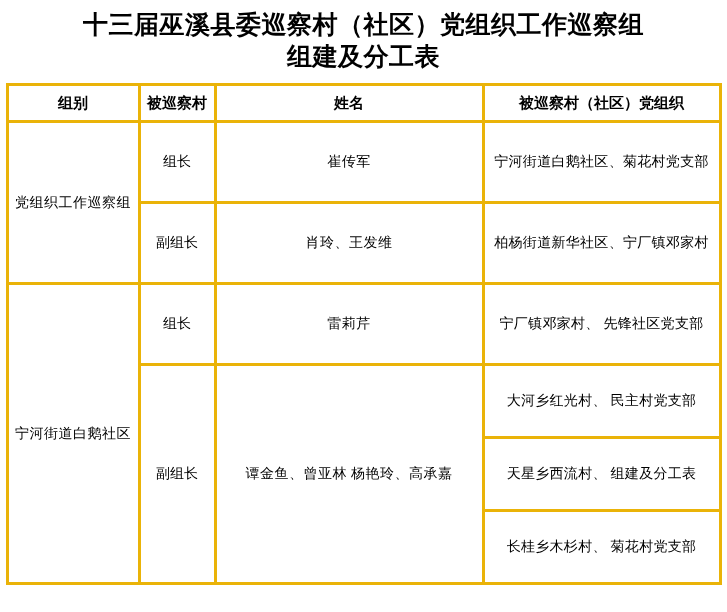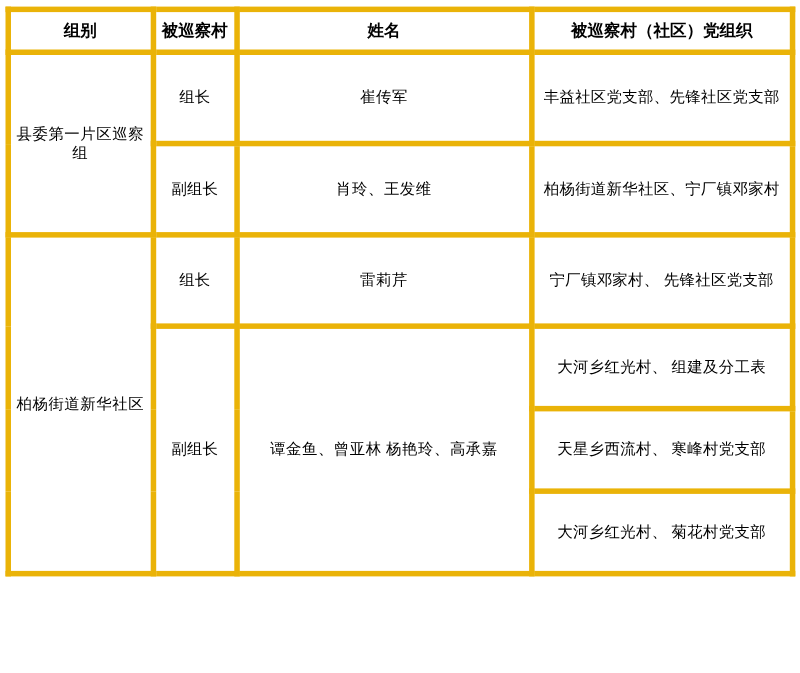--- a/index.html
+++ b/index.html
@@ -30,21 +30,21 @@
     padding: 9px 20px 4px 20px;
     white-space: pre-line;
   }
   table.roster {
     border-collapse: collapse;
     width: 713px;
     margin: 6px auto 0 auto;
     table-layout: fixed;
   }
   table.roster td, table.roster th {
-    border: 5px solid #eab308;
+    border: 3px solid #eab308;
     text-align: center;
     vertical-align: middle;
     font-family: "Liberation Serif", serif;
     font-size: 14px;
     padding: 4px 3px;
   }
   table.roster th {
     font-weight: bold;
     font-size: 15px;
     height: 26px;
@@ -67,63 +67,65 @@
   .col-group { width: 132px; }
   .col-role { width: 76px; }
   .col-names { width: 268px; }
   .col-target { width: 237px; }
 </style>
 </head>
 <body>
 
 <div class="page">
 
+  <div class="doc-title">十三届巫溪县委巡察村（社区）党组织工作巡察组
+组建及分工表</div>
 
   <table class="roster">
     <colgroup>
       <col class="col-group">
       <col class="col-role">
       <col class="col-names">
       <col class="col-target">
     </colgroup>
     <thead>
       <tr>
         <th>组别</th>
         <th>被巡察村</th>
         <th>姓名</th>
         <th>被巡察村（社区）党组织</th>
       </tr>
     </thead>
     <tbody>
 
       <tr>
-        <td class="group-cell" rowspan="2">县委第一片区巡察组</td>
+        <td class="group-cell" rowspan="2">党组织工作巡察组</td>
         <td class="role-cell" style="height:70px">组长</td>
         <td class="names-cell">崔传军</td>
-        <td class="target-cell">丰益社区党支部、先锋社区党支部</td>
+        <td class="target-cell">宁河街道白鹅社区、菊花村党支部</td>
       </tr>
       <tr>
         <td class="role-cell" style="height:70px">副组长</td>
         <td class="names-cell">肖玲、王发维</td>
         <td class="target-cell">柏杨街道新华社区、宁厂镇邓家村</td>
       </tr>
 
       <tr>
-        <td class="group-cell" rowspan="4">柏杨街道新华社区</td>
+        <td class="group-cell" rowspan="4">宁河街道白鹅社区</td>
         <td class="role-cell" style="height:70px">组长</td>
         <td class="names-cell">雷莉芹</td>
         <td class="target-cell">宁厂镇邓家村、   先锋社区党支部</td>
       </tr>
       <tr>
         <td class="role-cell" rowspan="3">副组长</td>
         <td class="names-cell" rowspan="3">谭金鱼、曾亚林 杨艳玲、高承嘉</td>
-        <td class="target-cell" style="height:62px">大河乡红光村、   组建及分工表</td>
+        <td class="target-cell" style="height:62px">大河乡红光村、   民主村党支部</td>
       </tr>
       <tr>
-        <td class="target-cell" style="height:62px">天星乡西流村、   寒峰村党支部</td>
+        <td class="target-cell" style="height:62px">天星乡西流村、   组建及分工表</td>
       </tr>
       <tr>
-        <td class="target-cell" style="height:62px">大河乡红光村、   菊花村党支部</td>
+        <td class="target-cell" style="height:62px">长桂乡木杉村、   菊花村党支部</td>
       </tr>
     </tbody>
   </table>
 
 </div>
 
 </body></html>

